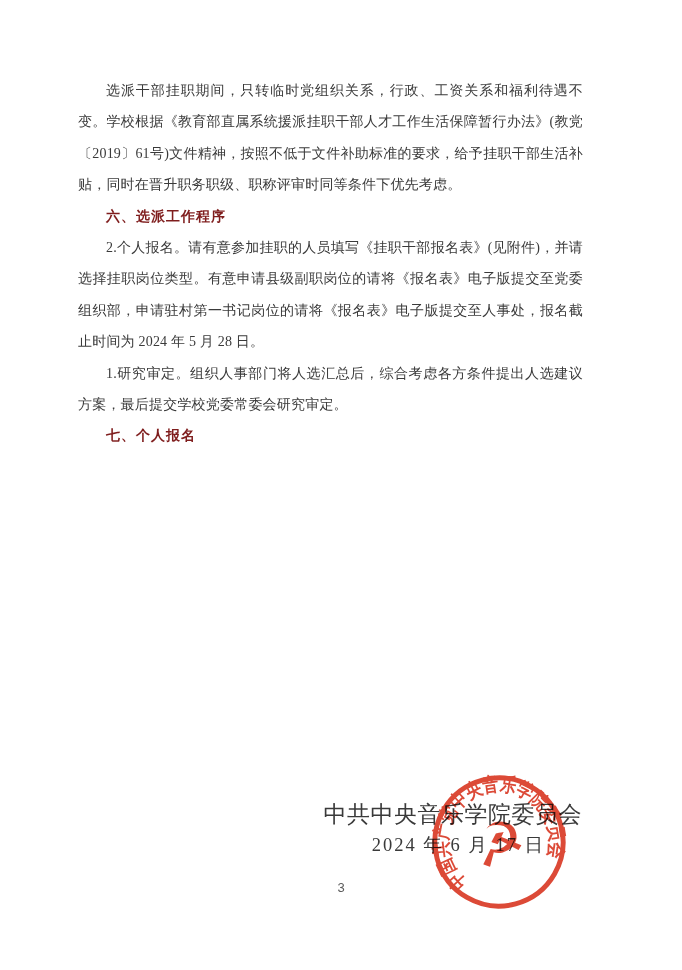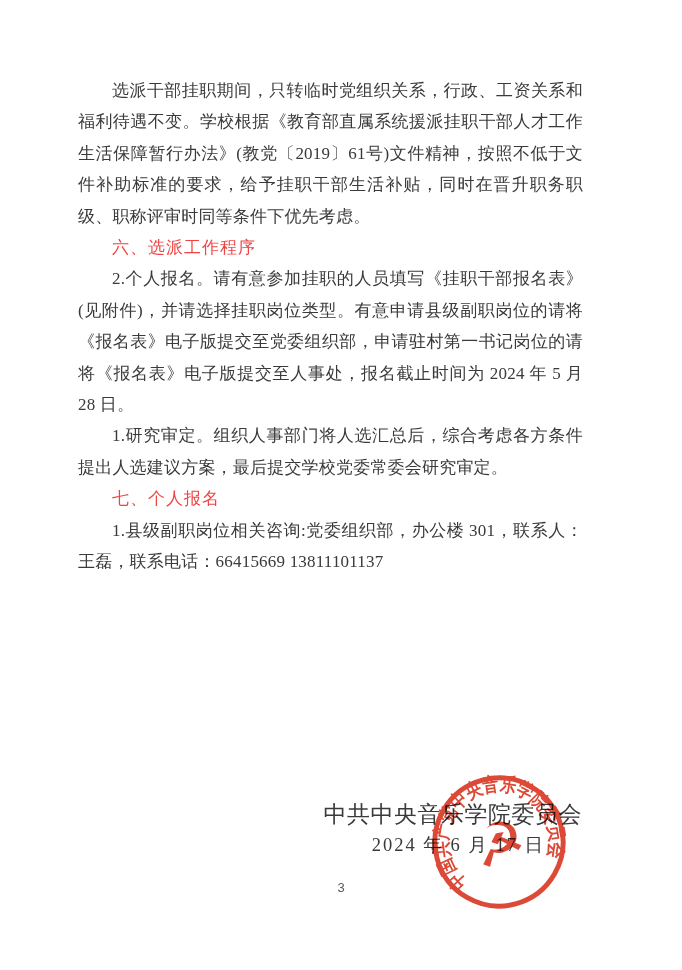--- a/index.html
+++ b/index.html
@@ -11,29 +11,29 @@
     background: #ffffff;
     overflow: hidden;
     font-family: "Liberation Serif", "DejaVu Serif", serif;
     color: #3a3a3a;
   }
   .doc-body {
     position: absolute;
     left: 78px;
     top: 75px;
     width: 505px;
-    font-size: 17px;
+    font-size: 14px;
     line-height: 31.4px;
     text-align: justify;
     letter-spacing: 0.2px;
   }
   .doc-body p { margin: 0; text-indent: 2em; }
   .doc-body p.heading {
-    font-weight: normal;
-    color: #ef4444;
+    font-weight: bold;
+    color: #7f1d1d;
     letter-spacing: 1px;
   }
   .sig-org {
     position: absolute;
     top: 803px;
     right: 100px;
     font-size: 23px;
     line-height: 24px;
     color: #3a3a3a;
     letter-spacing: 0.5px;
@@ -80,21 +80,20 @@
 <body>
 
 <div class="page">
 
   <div class="doc-body">
     <p class="body">选派干部挂职期间，只转临时党组织关系，行政、工资关系和福利待遇不变。学校根据《教育部直属系统援派挂职干部人才工作生活保障暂行办法》(教党〔2019〕61号)文件精神，按照不低于文件补助标准的要求，给予挂职干部生活补贴，同时在晋升职务职级、职称评审时同等条件下优先考虑。</p>
     <p class="heading">六、选派工作程序</p>
     <p class="body">2.个人报名。请有意参加挂职的人员填写《挂职干部报名表》(见附件)，并请选择挂职岗位类型。有意申请县级副职岗位的请将《报名表》电子版提交至党委组织部，申请驻村第一书记岗位的请将《报名表》电子版提交至人事处，报名截止时间为 2024 年 5 月 28 日。</p>
     <p class="body">1.研究审定。组织人事部门将人选汇总后，综合考虑各方条件提出人选建议方案，最后提交学校党委常委会研究审定。</p>
     <p class="heading">七、个人报名</p>
-    <p class="body">1.县级副职岗位相关咨询:党委组织部，办公楼 301，联系人：王磊，联系电话：66415669  13811101137</p>
   </div>
 
   <div class="sig-org">中共中央音乐学院委员会</div>
 
   <div class="sig-date">2024 年 6 月 17 日</div>
 
   <div class="page-number">3</div>
 
   <div class="seal">
     <svg viewBox="0 0 140 140">

